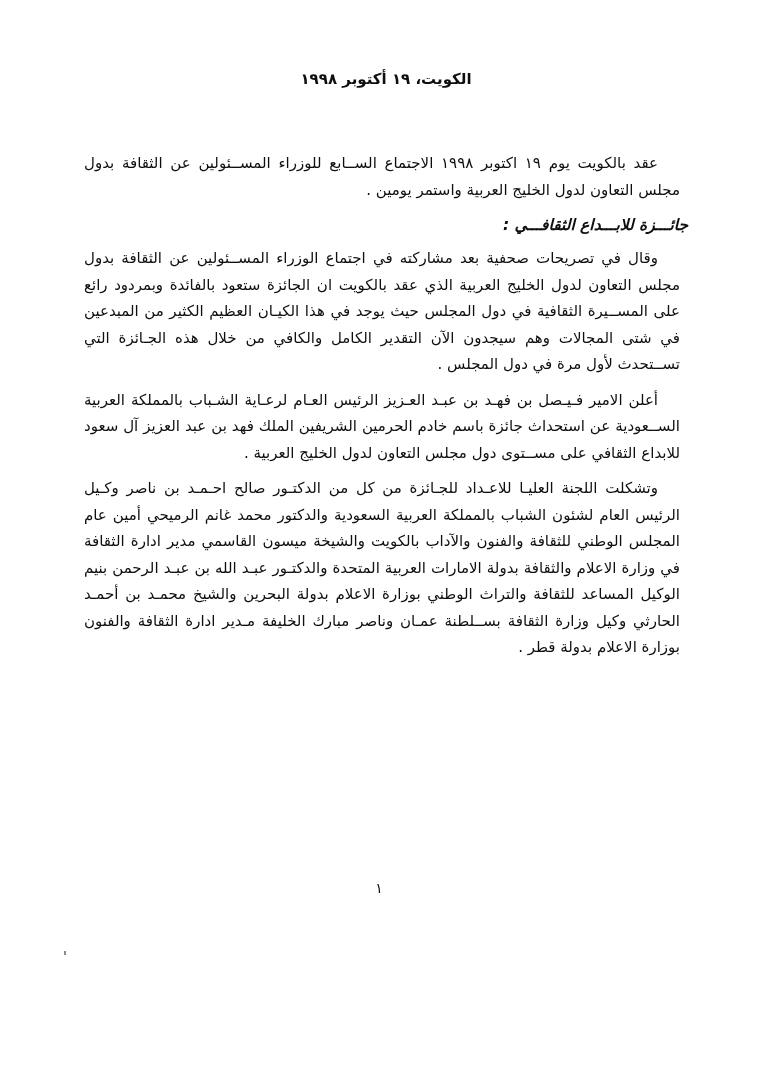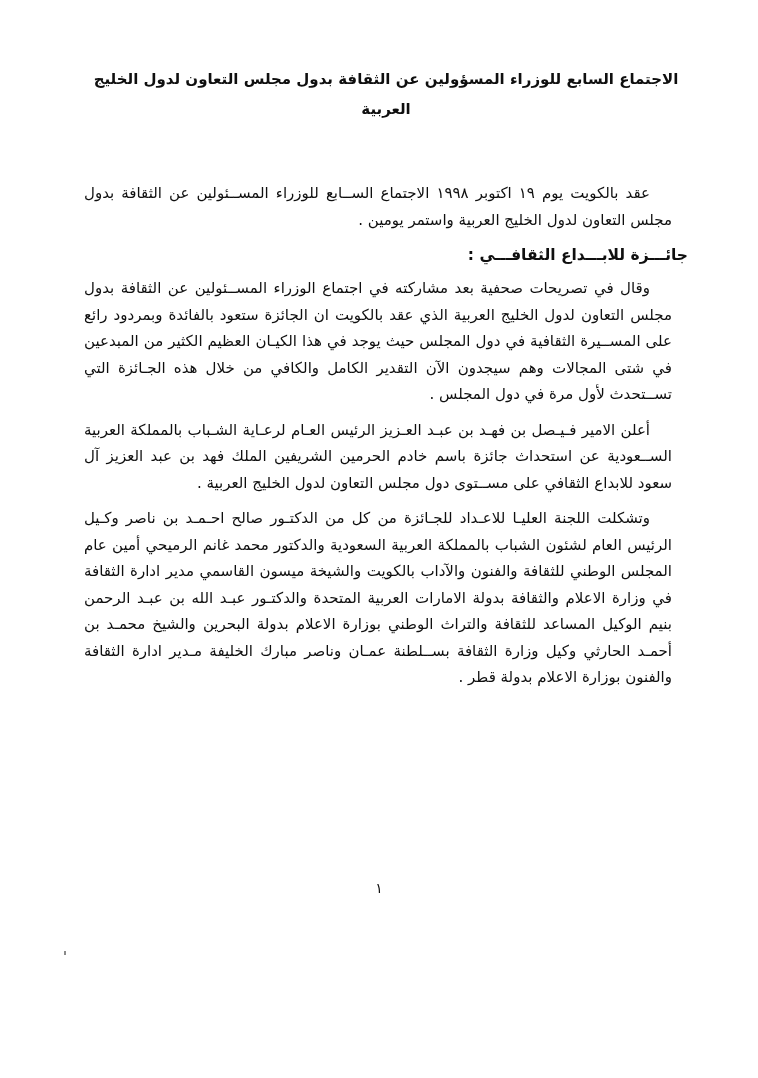--- a/index.html
+++ b/index.html
@@ -19,27 +19,28 @@
   }
   .title-block { text-align:center; font-weight:bold; }
   .title-line1 { font-size:15px; line-height:30px; }
   .title-line2 { font-size:15px; line-height:30px; }
   .body-block { margin-top:56px; }
   .body-block p {
     font-size:15px;
     line-height:26.5px;
     text-align:justify;
     text-indent:22px;
-    margin:0 16px 9px 0;
+    margin:0 8px 9px 0;
   }
   .section-heading {
     font-size:15.5px;
     font-weight:bold;
     margin:4px 0 7px 0;
     line-height:26px;
+    font-style:italic;
   }
   .page-number {
     position:absolute;
     top:880px; left:0; right:0;
     text-align:center;
     font-size:14px;
     color:#111;
   }
   .scan-speck {
     position:absolute;
@@ -49,21 +50,21 @@
   }
 </style>
 </head>
 <body>
 
 <div class="page">
 
   <div class="content">
 
     <div class="title-block">
-      <div class="title-line1">الاجتماع السابع للوزراء المسؤولين عن الثقافة بدول مجلس التعاون لدول الخليج العربية</div>
+      <div class="title-line2">الكويت، ١٩ أكتوبر ١٩٩٨</div>
     </div>
 
     <div class="body-block">
 
       <p>عقد بالكويت يوم ١٩ اكتوبر ١٩٩٨ الاجتماع الســابع للوزراء المســئولين عن الثقافة بدول مجلس التعاون لدول الخليج العربية واستمر يومين .</p>
 
       <h2 class="section-heading">جائـــزة للابـــداع الثقافـــي :</h2>
 
       <p>وقال في تصريحات صحفية بعد مشاركته في اجتماع الوزراء المســئولين عن الثقافة بدول مجلس التعاون لدول الخليج العربية الذي عقد بالكويت ان الجائزة ستعود بالفائدة وبمردود رائع على المســيرة الثقافية في دول المجلس حيث يوجد في هذا الكيـان العظيم الكثير من المبدعين في شتى المجالات وهم سيجدون الآن التقدير الكامل والكافي من خلال هذه الجـائزة التي تســتحدث لأول مرة في دول المجلس .</p>
 

